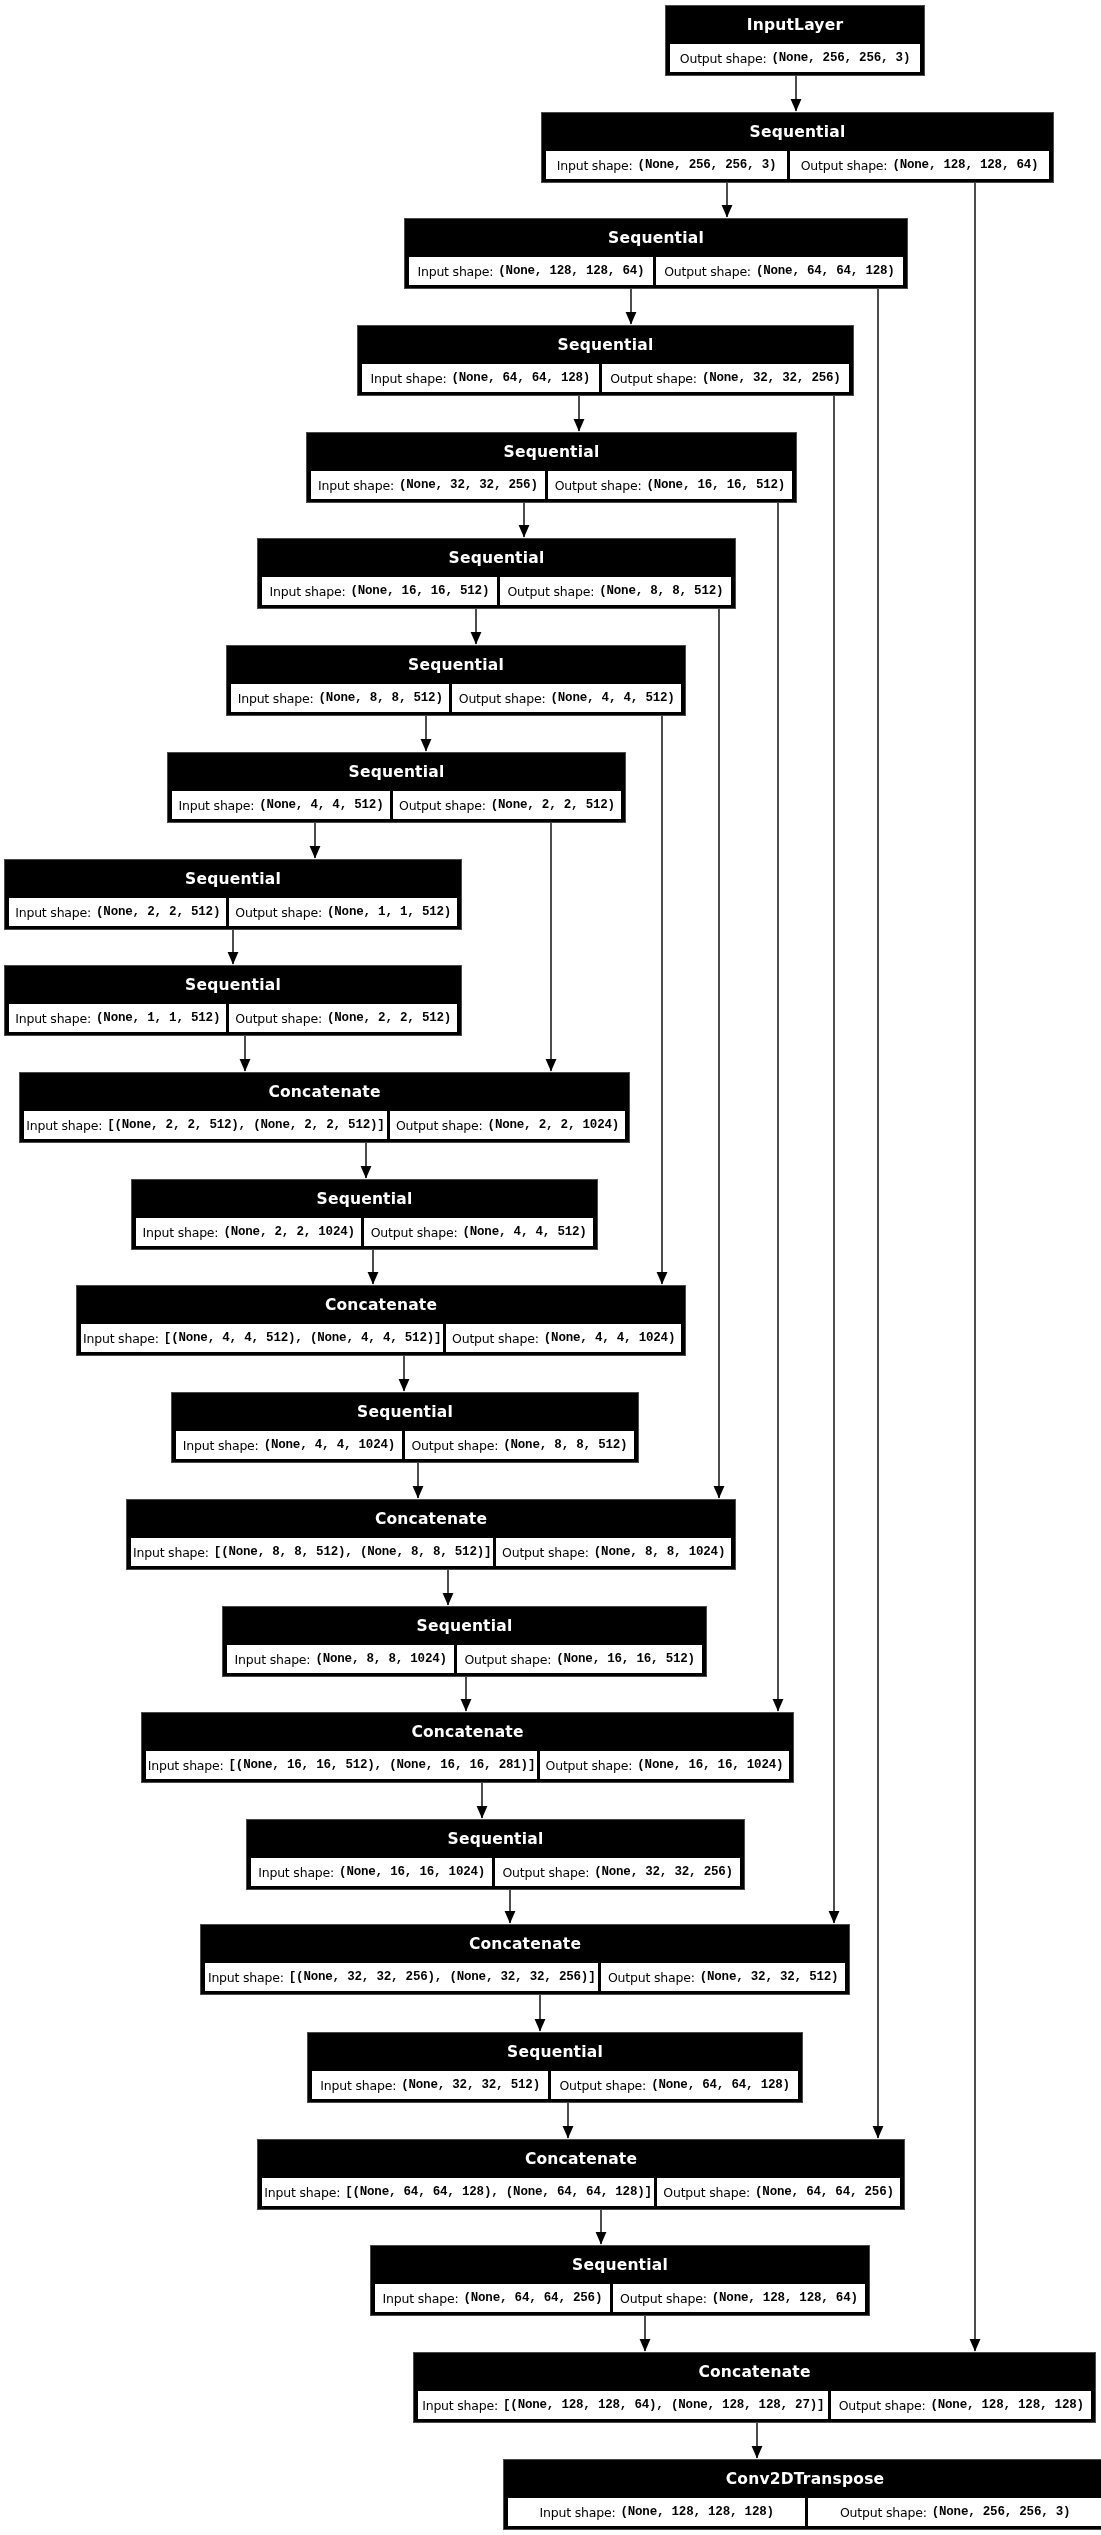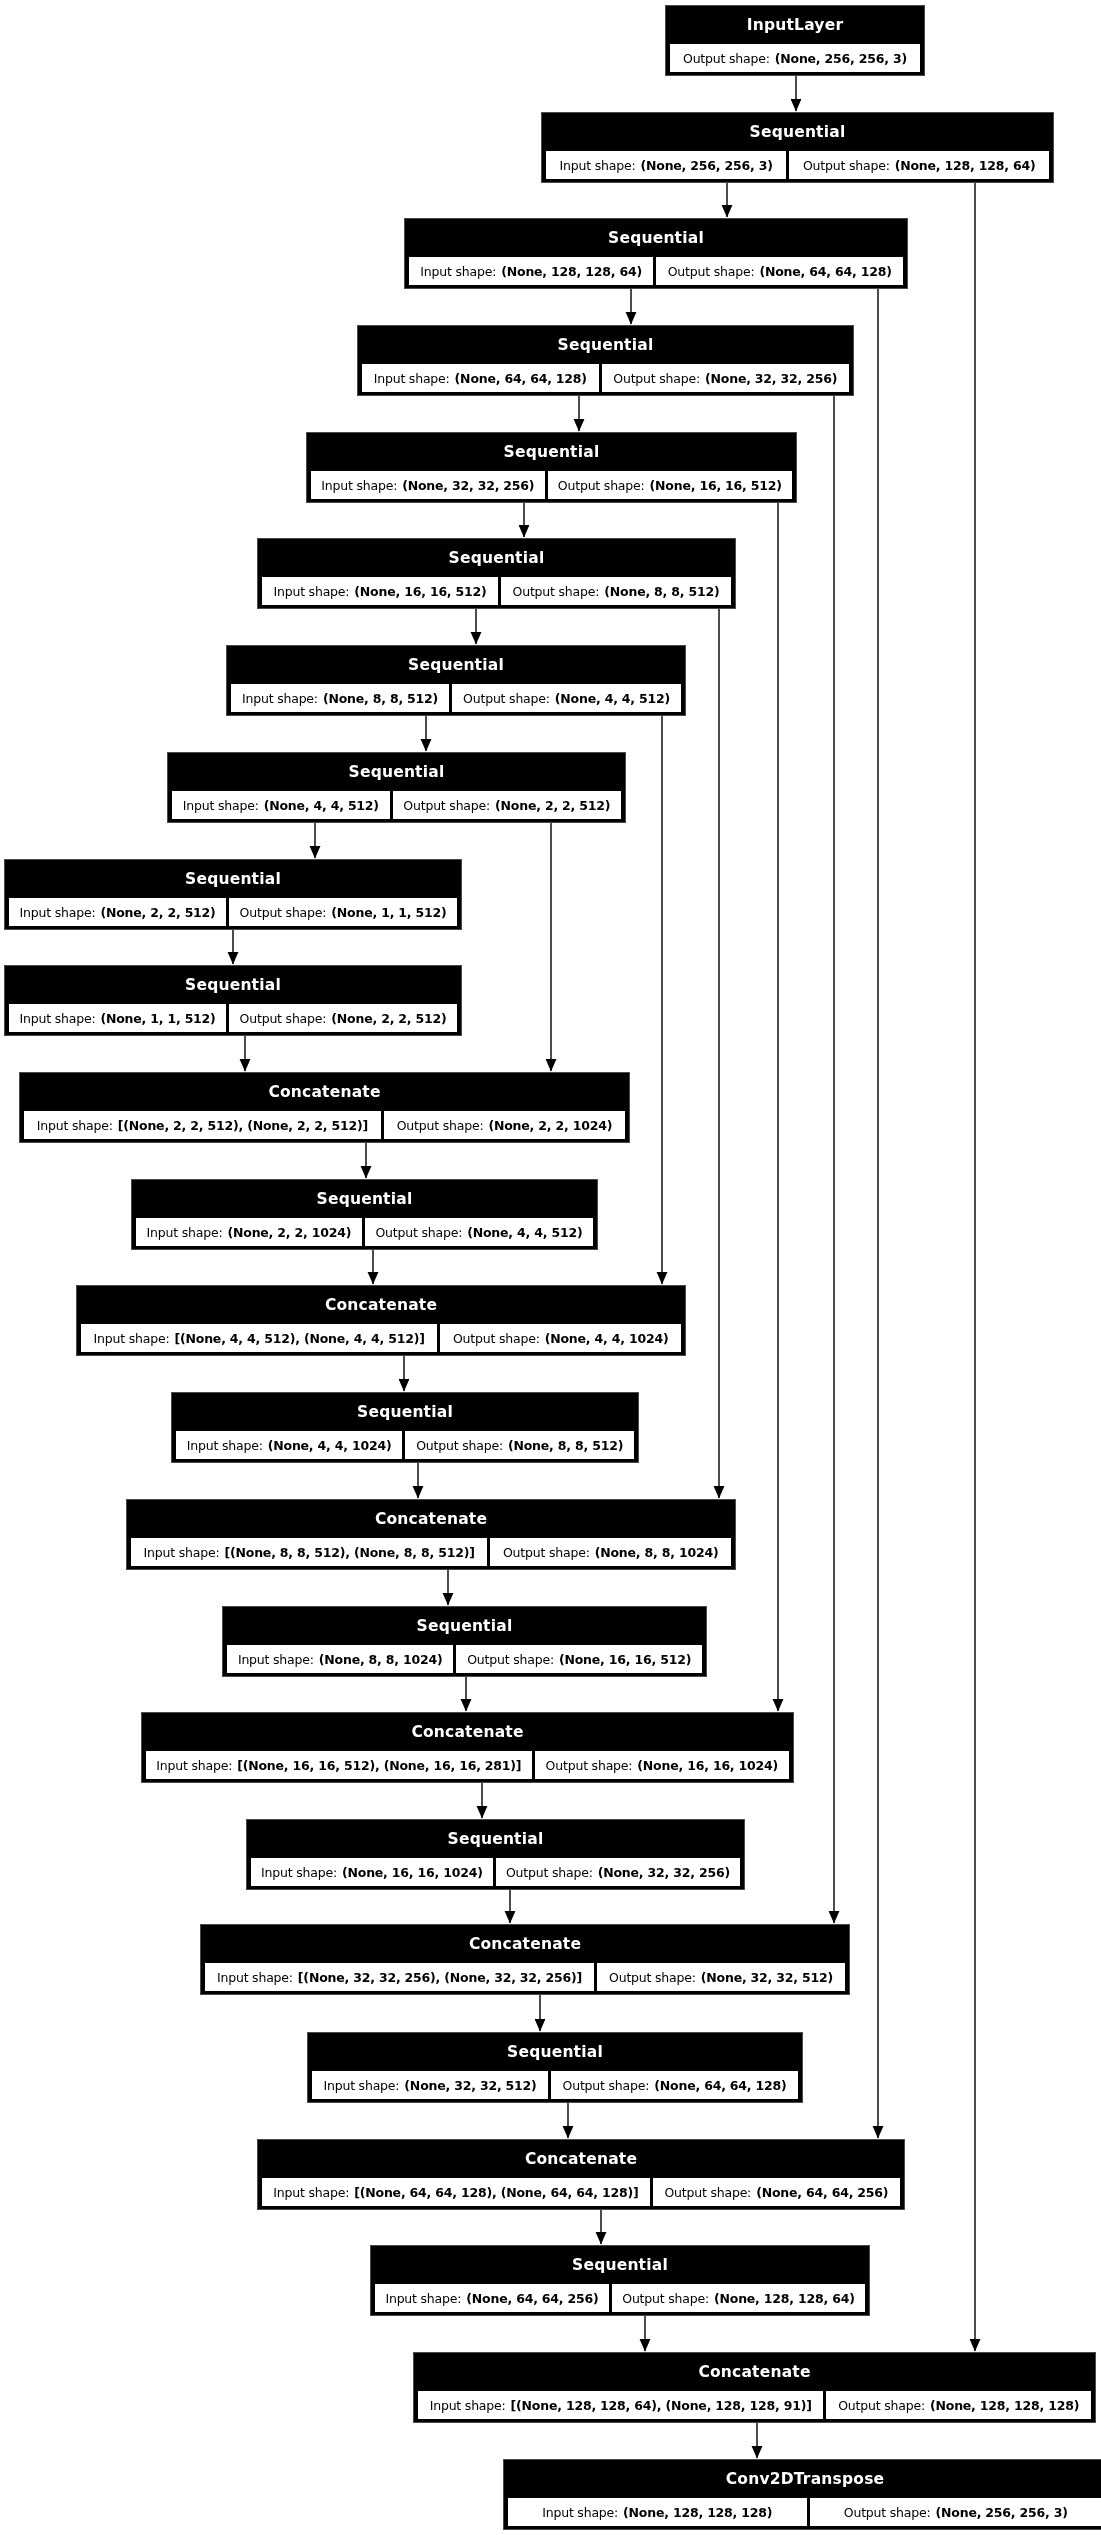--- a/index.html
+++ b/index.html
@@ -32,21 +32,21 @@
     background:#ffffff;
     color:#000000;
     display:flex;align-items:center;justify-content:center;
     font-size:12.5px;
     letter-spacing:-0.2px;
     white-space:nowrap;
     padding:0 12px;
     overflow:hidden;
   }
   .cell .lbl{margin-right:5px;}
-  .cell .val{font-weight:bold;}
+  .cell .val{font-weight:bold;font-family:Liberation Mono, monospace;}
 </style>
 </head>
 <body>
 
 <div class="canvas">
   <svg id="edge-layer" width="1101" height="2535" viewBox="0 0 1101 2535">
     <defs>
       <marker id="arrowhead" markerWidth="10" markerHeight="9" refX="8.6" refY="4.5" orient="auto">
         <path d="M0,0.6 L9,4.5 L0,8.4 z" fill="#000000"></path>
       </marker>
@@ -365,21 +365,21 @@
             <span class="lbl">Output shape:</span>
             <span class="val">(None, 128, 128, 64)</span>
           </div>
         </div>
       </div>
       <div class="node" style="left: 413px; top: 2352px; width: 683px; height: 71px;">
         <div class="node-title">Concatenate</div>
         <div class="node-cells">
           <div class="cell">
             <span class="lbl">Input shape:</span>
-            <span class="val">[(None, 128, 128, 64), (None, 128, 128, 91)]</span>
+            <span class="val">[(None, 128, 128, 64), (None, 128, 128, 27)]</span>
           </div>
           <div class="cell">
             <span class="lbl">Output shape:</span>
             <span class="val">(None, 128, 128, 128)</span>
           </div>
         </div>
       </div>
       <div class="node" style="left: 503px; top: 2459px; width: 604px; height: 71px;">
         <div class="node-title">Conv2DTranspose</div>
         <div class="node-cells">

